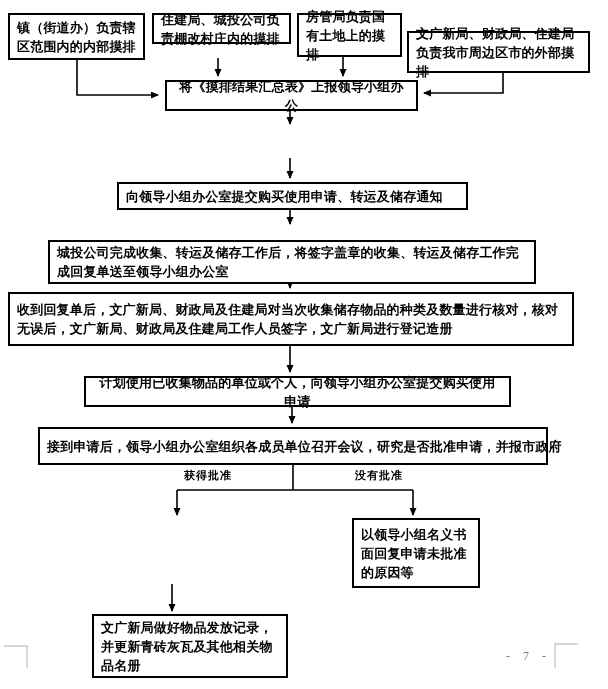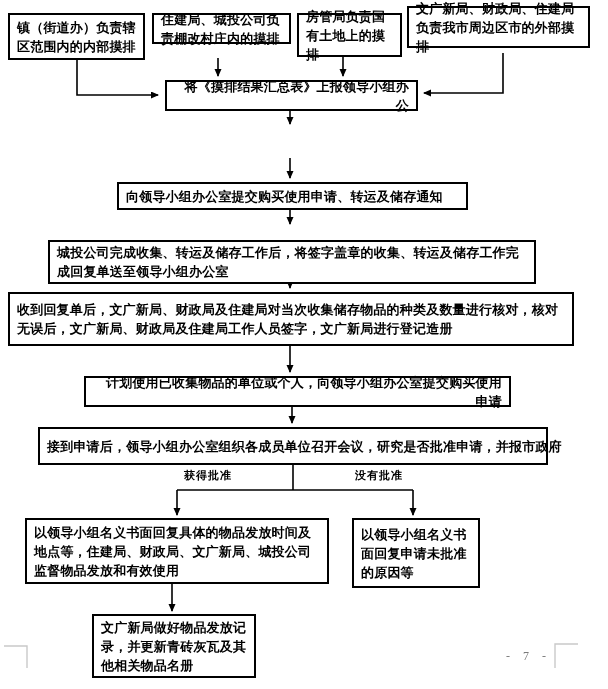--- a/index.html
+++ b/index.html
@@ -8,21 +8,21 @@
     font-family:"Liberation Serif","DejaVu Serif",serif;
     font-weight:bold;color:#000;overflow:hidden;
   }
   .node{
     position:absolute;box-sizing:border-box;
     border:2px solid #000;background:#fff;
     display:flex;align-items:center;
     font-size:13px;line-height:19px;letter-spacing:0.2px;
     padding:2px 7px;word-break:break-all;
   }
-  .ta-c{justify-content:center;text-align:right;}
+  .ta-c{justify-content:center;text-align:center;}
   .lbl{
     position:absolute;font-size:11px;letter-spacing:1px;white-space:nowrap;
   }
   .pagenum{
     position:absolute;left:506px;top:649px;
     color:#7a7a7a;font-weight:normal;font-size:12px;letter-spacing:5px;white-space:nowrap;
   }
   svg.overlay{position:absolute;left:0;top:0;pointer-events:none;}
 </style>
 </head>
@@ -55,39 +55,38 @@
     </g>
     <g stroke="#c9c9c9" stroke-width="1.4" fill="none">
       <path d="M4,646 H27 V668"></path>
       <path d="M578,644 H555 V668"></path>
     </g>
   </svg>
 
   <div class="node" style="left:8px;top:13px;width:137px;height:47px">镇（街道办）负责辖区范围内的内部摸排</div>
   <div class="node" style="left:152px;top:13px;width:139px;height:31px">住建局、城投公司负责棚改村庄内的摸排</div>
   <div class="node" style="left:297px;top:13px;width:105px;height:44px">房管局负责国有土地上的摸排</div>
-  <div class="node" style="left:407px;top:6px;width:183px;height:42px">文广新局、财政局、住建局负责我市周边区市的外部摸排</div>
+  <div class="node" style="left:407px;top:31px;width:183px;height:42px">文广新局、财政局、住建局负责我市周边区市的外部摸排</div>
 
   <div class="node ta-c" style="left:165px;top:80px;width:253px;height:31px">将《摸排结果汇总表》上报领导小组办公</div>
 
 
   <div class="node" style="left:117px;top:182px;width:351px;height:28px;white-space:nowrap">向领导小组办公室提交购买使用申请、转运及储存通知</div>
 
   <div class="node" style="left:48px;top:240px;width:488px;height:44px">城投公司完成收集、转运及储存工作后，将签字盖章的收集、转运及储存工作完成回复单送至领导小组办公室</div>
 
   <div class="node" style="left:8px;top:292px;width:566px;height:54px">收到回复单后，文广新局、财政局及住建局对当次收集储存物品的种类及数量进行核对，核对无误后，文广新局、财政局及住建局工作人员签字，文广新局进行登记造册</div>
 
   <div class="node ta-c" style="left:84px;top:376px;width:427px;height:31px">计划使用已收集物品的单位或个人，向领导小组办公室提交购买使用申请</div>
 
   <div class="node" style="left:38px;top:427px;width:510px;height:38px;white-space:nowrap">接到申请后，领导小组办公室组织各成员单位召开会议，研究是否批准申请，并报市政府</div>
 
   <div class="lbl" style="left:184px;top:468px">获得批准</div>
   <div class="lbl" style="left:355px;top:468px">没有批准</div>
 
-  <div class="node" style="left:25px;top:518px;width:304px;height:66px">以领导小组名义书面回复具体的物品发放时间及地点等，住建局、财政局、文广新局、城投公司监督物品发放和有效使用</div>
 
   <div class="node" style="left:352px;top:518px;width:128px;height:70px">以领导小组名义书面回复申请未批准的原因等</div>
 
-  <div class="node" style="left:92px;top:614px;width:164px;height:64px">文广新局做好物品发放记录，并更新青砖灰瓦及其他相关物品名册</div>
+  <div class="node" style="left:92px;top:614px;width:196px;height:64px">文广新局做好物品发放记录，并更新青砖灰瓦及其他相关物品名册</div>
 
   <div class="pagenum">- 7 -</div>
 
 </div>
 
 </body></html>

